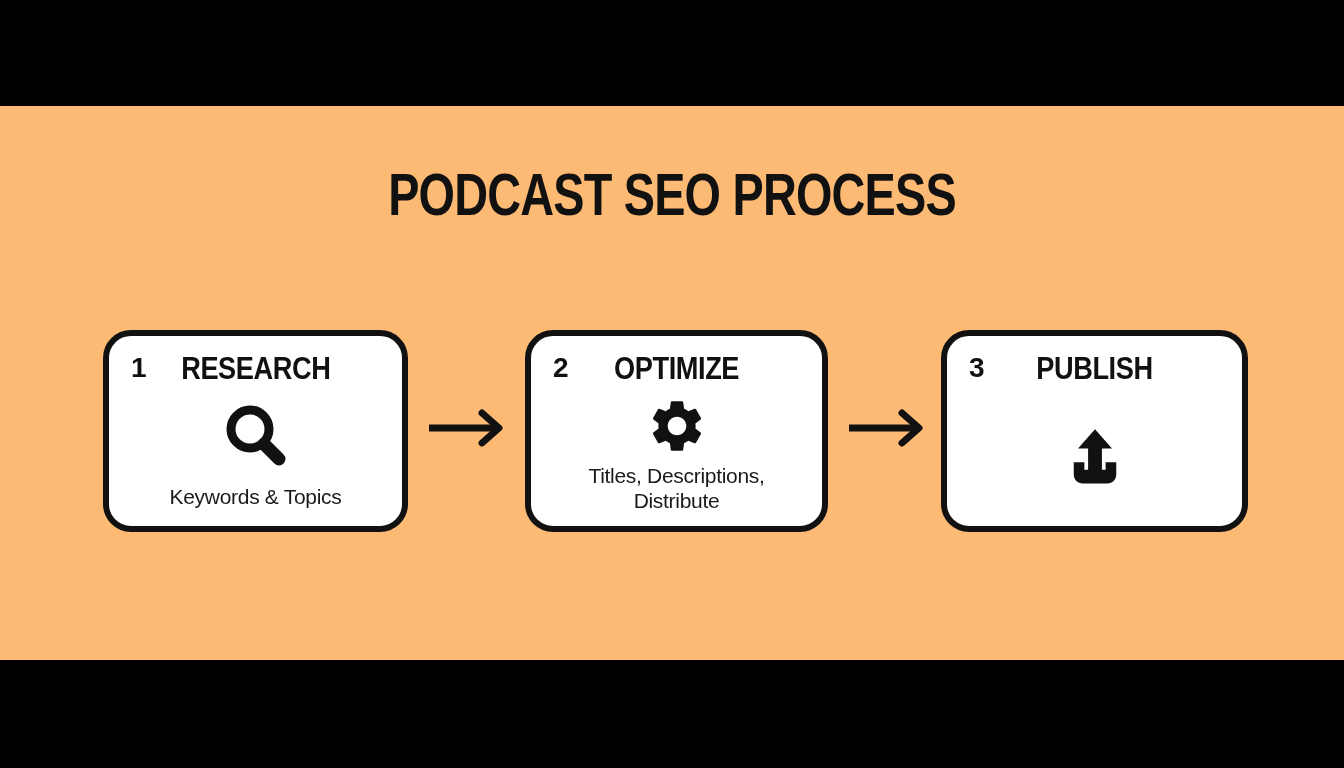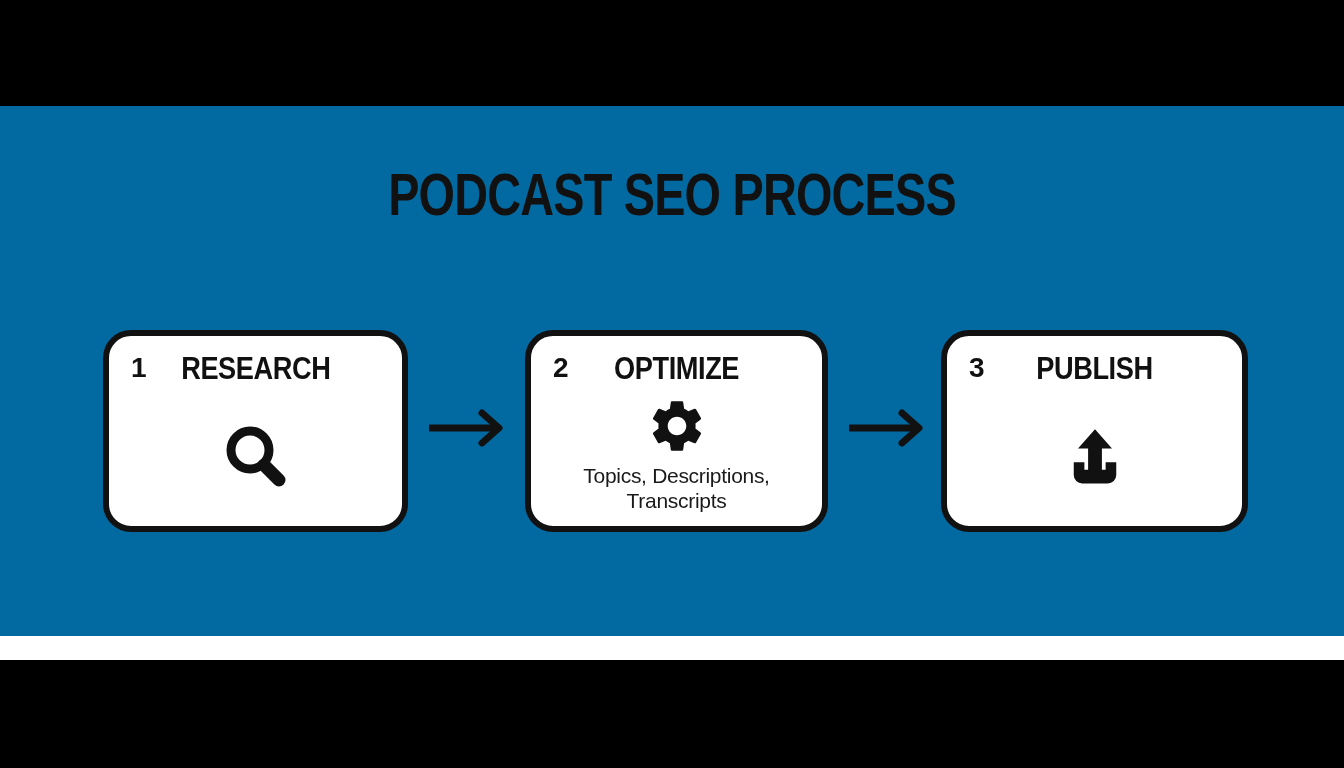--- a/index.html
+++ b/index.html
@@ -2,22 +2,22 @@
 <html><head>
 <meta charset="utf-8">
 <style>
   * { margin: 0; padding: 0; box-sizing: border-box; }
   html, body { width: 1344px; height: 768px; overflow: hidden; }
   body { font-family: "Liberation Sans", sans-serif; }
 
   .frame {
     position: relative;
     width: 1344px;
-    height: 636px;
-    background: #0369a1;
+    height: 768px;
+    background: #fdba74;
   }
 
   .bar {
     position: absolute;
     left: 0;
     width: 1344px;
     background: #000000;
   }
   .bar-top { top: 0; height: 106px; }
   .bar-bottom { top: 660px; height: 108px; }
@@ -113,38 +113,39 @@
 
   <div class="step-box step-1">
     <span class="step-number">1</span>
     <div class="step-title">RESEARCH</div>
     <div class="step-icon">
       <svg width="72" height="72" viewBox="0 0 72 72">
         <circle cx="30" cy="28" r="19" fill="none" stroke="#111111" stroke-width="9"></circle>
         <line x1="44" y1="43" x2="59" y2="58" stroke="#111111" stroke-width="13" stroke-linecap="round"></line>
       </svg>
     </div>
+    <div class="step-subtitle">Keywords &amp; Topics</div>
   </div>
 
   <div class="flow-arrow flow-arrow-1">
     <svg width="84" height="40" viewBox="0 0 84 40">
       <line x1="3" y1="20" x2="72" y2="20" stroke="#111111" stroke-width="7"></line>
       <polyline points="56,5 73,20 56,35" fill="none" stroke="#111111" stroke-width="7" stroke-linecap="round" stroke-linejoin="round"></polyline>
     </svg>
   </div>
 
   <div class="step-box step-2">
     <span class="step-number">2</span>
     <div class="step-title">OPTIMIZE</div>
     <div class="step-icon">
       <svg width="62" height="62" viewBox="0 0 24 24">
         <path fill="#111111" d="M19.14,12.94c0.04-0.3,0.06-0.61,0.06-0.94c0-0.32-0.02-0.64-0.07-0.94l2.03-1.58c0.18-0.14,0.23-0.41,0.12-0.61 l-1.92-3.32c-0.12-0.22-0.37-0.29-0.59-0.22l-2.39,0.96c-0.5-0.38-1.03-0.7-1.62-0.94L14.4,2.81c-0.04-0.24-0.24-0.41-0.48-0.41 h-3.84c-0.24,0-0.43,0.17-0.47,0.41L9.25,5.35C8.66,5.59,8.12,5.92,7.63,6.29L5.24,5.33c-0.22-0.08-0.47,0-0.59,0.22L2.74,8.87 C2.62,9.08,2.66,9.34,2.86,9.48l2.03,1.58C4.84,11.36,4.8,11.69,4.8,12s0.02,0.64,0.07,0.94l-2.03,1.58 c-0.18,0.14-0.23,0.41-0.12,0.61l1.92,3.32c0.12,0.22,0.37,0.29,0.59,0.22l2.39-0.96c0.5,0.38,1.03,0.7,1.62,0.94l0.36,2.54 c0.05,0.24,0.24,0.41,0.48,0.41h3.84c0.24,0,0.44-0.17,0.47-0.41l0.36-2.54c0.59-0.24,1.13-0.56,1.62-0.94l2.39,0.96 c0.22,0.08,0.47,0,0.59-0.22l1.92-3.32c0.12-0.22,0.07-0.47-0.12-0.61L19.14,12.94z M12,15.6c-1.98,0-3.6-1.62-3.6-3.6 s1.62-3.6,3.6-3.6s3.6,1.62,3.6,3.6S13.98,15.6,12,15.6z"></path>
       </svg>
     </div>
-    <div class="step-subtitle">Topics, Descriptions, Transcripts</div>
+    <div class="step-subtitle">Titles, Descriptions, Distribute</div>
   </div>
 
   <div class="flow-arrow flow-arrow-2">
     <svg width="84" height="40" viewBox="0 0 84 40">
       <line x1="3" y1="20" x2="72" y2="20" stroke="#111111" stroke-width="7"></line>
       <polyline points="56,5 73,20 56,35" fill="none" stroke="#111111" stroke-width="7" stroke-linecap="round" stroke-linejoin="round"></polyline>
     </svg>
   </div>
 
   <div class="step-box step-3">

